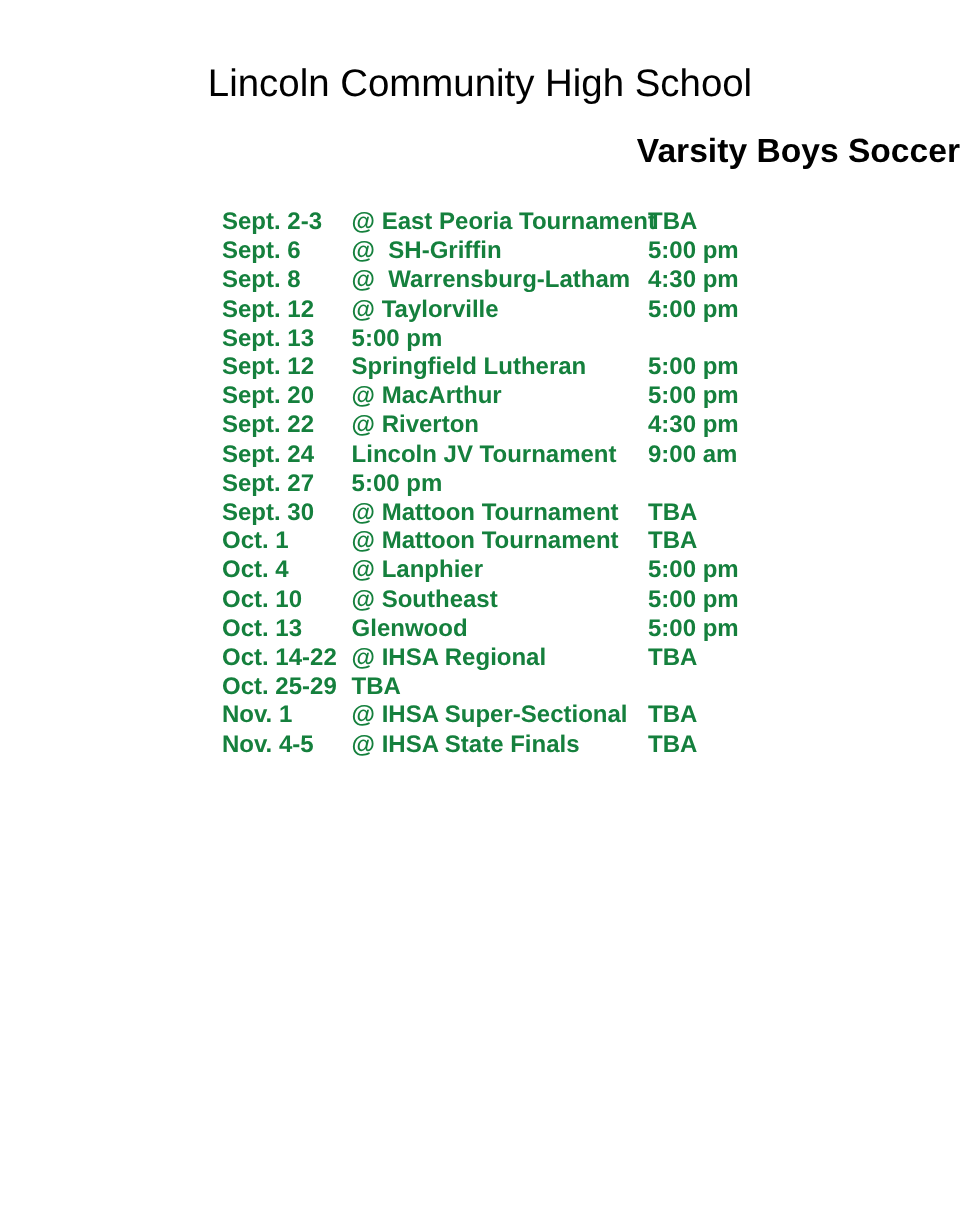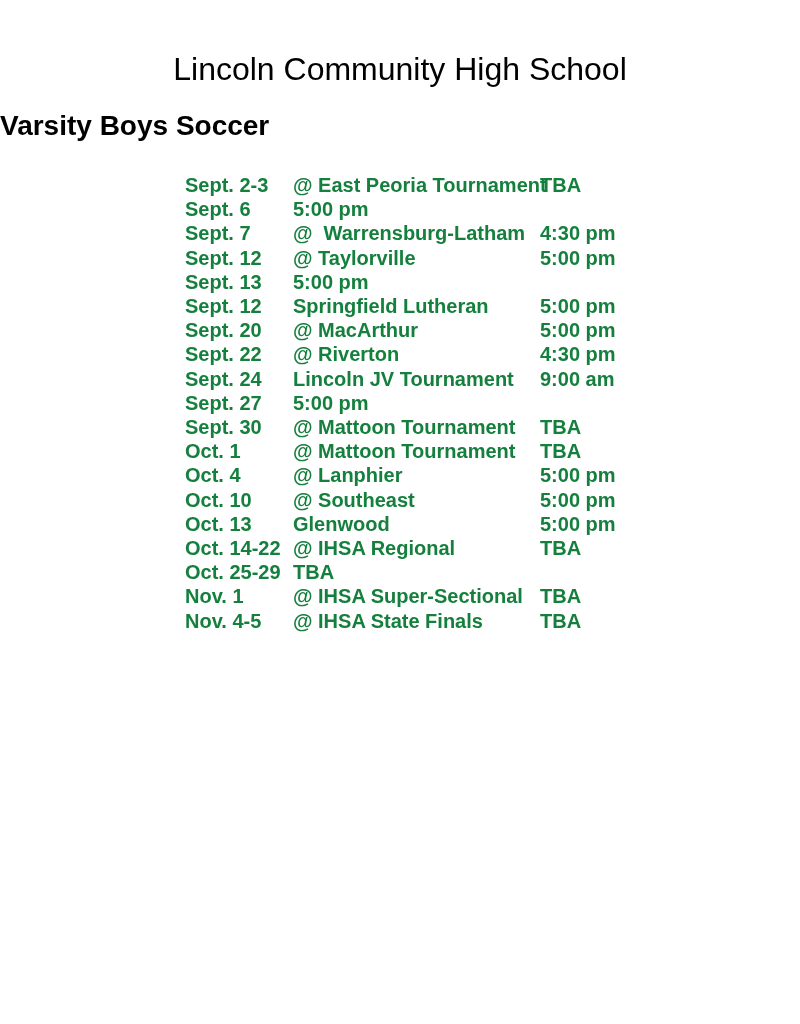--- a/index.html
+++ b/index.html
@@ -23,21 +23,21 @@
     font-size: 32px;
     font-weight: 400;
     text-align: center;
     margin: 0;
     line-height: 1.1;
     color: #000000;
   }
   .subtitle {
     font-size: 28px;
     font-weight: 700;
-    text-align: left;
+    text-align: right;
     margin: 24px 0 0 0;
     line-height: 1.1;
     color: #000000;
   }
   .schedule {
     margin: 31px 0 0 185px;
   }
   .row {
     display: grid;
     grid-template-columns: 108px 247px auto;
@@ -59,25 +59,26 @@
 
   <div class="schedule" id="schedule-table">
   <div class="row">
     <span class="cell date">Sept. 2-3</span>
     <span class="cell opponent">@ East Peoria Tournament</span>
     <span class="cell time">TBA</span>
   </div>
 
   <div class="row">
     <span class="cell date">Sept. 6</span>
+    <span class="cell opponent">@  SH-Griffin</span>
     <span class="cell time">5:00 pm</span>
   </div>
 
   <div class="row">
-    <span class="cell date">Sept. 7</span>
+    <span class="cell date">Sept. 8</span>
     <span class="cell opponent">@  Warrensburg-Latham</span>
     <span class="cell time">4:30 pm</span>
   </div>
 
   <div class="row">
     <span class="cell date">Sept. 12</span>
     <span class="cell opponent">@ Taylorville</span>
     <span class="cell time">5:00 pm</span>
   </div>
 

